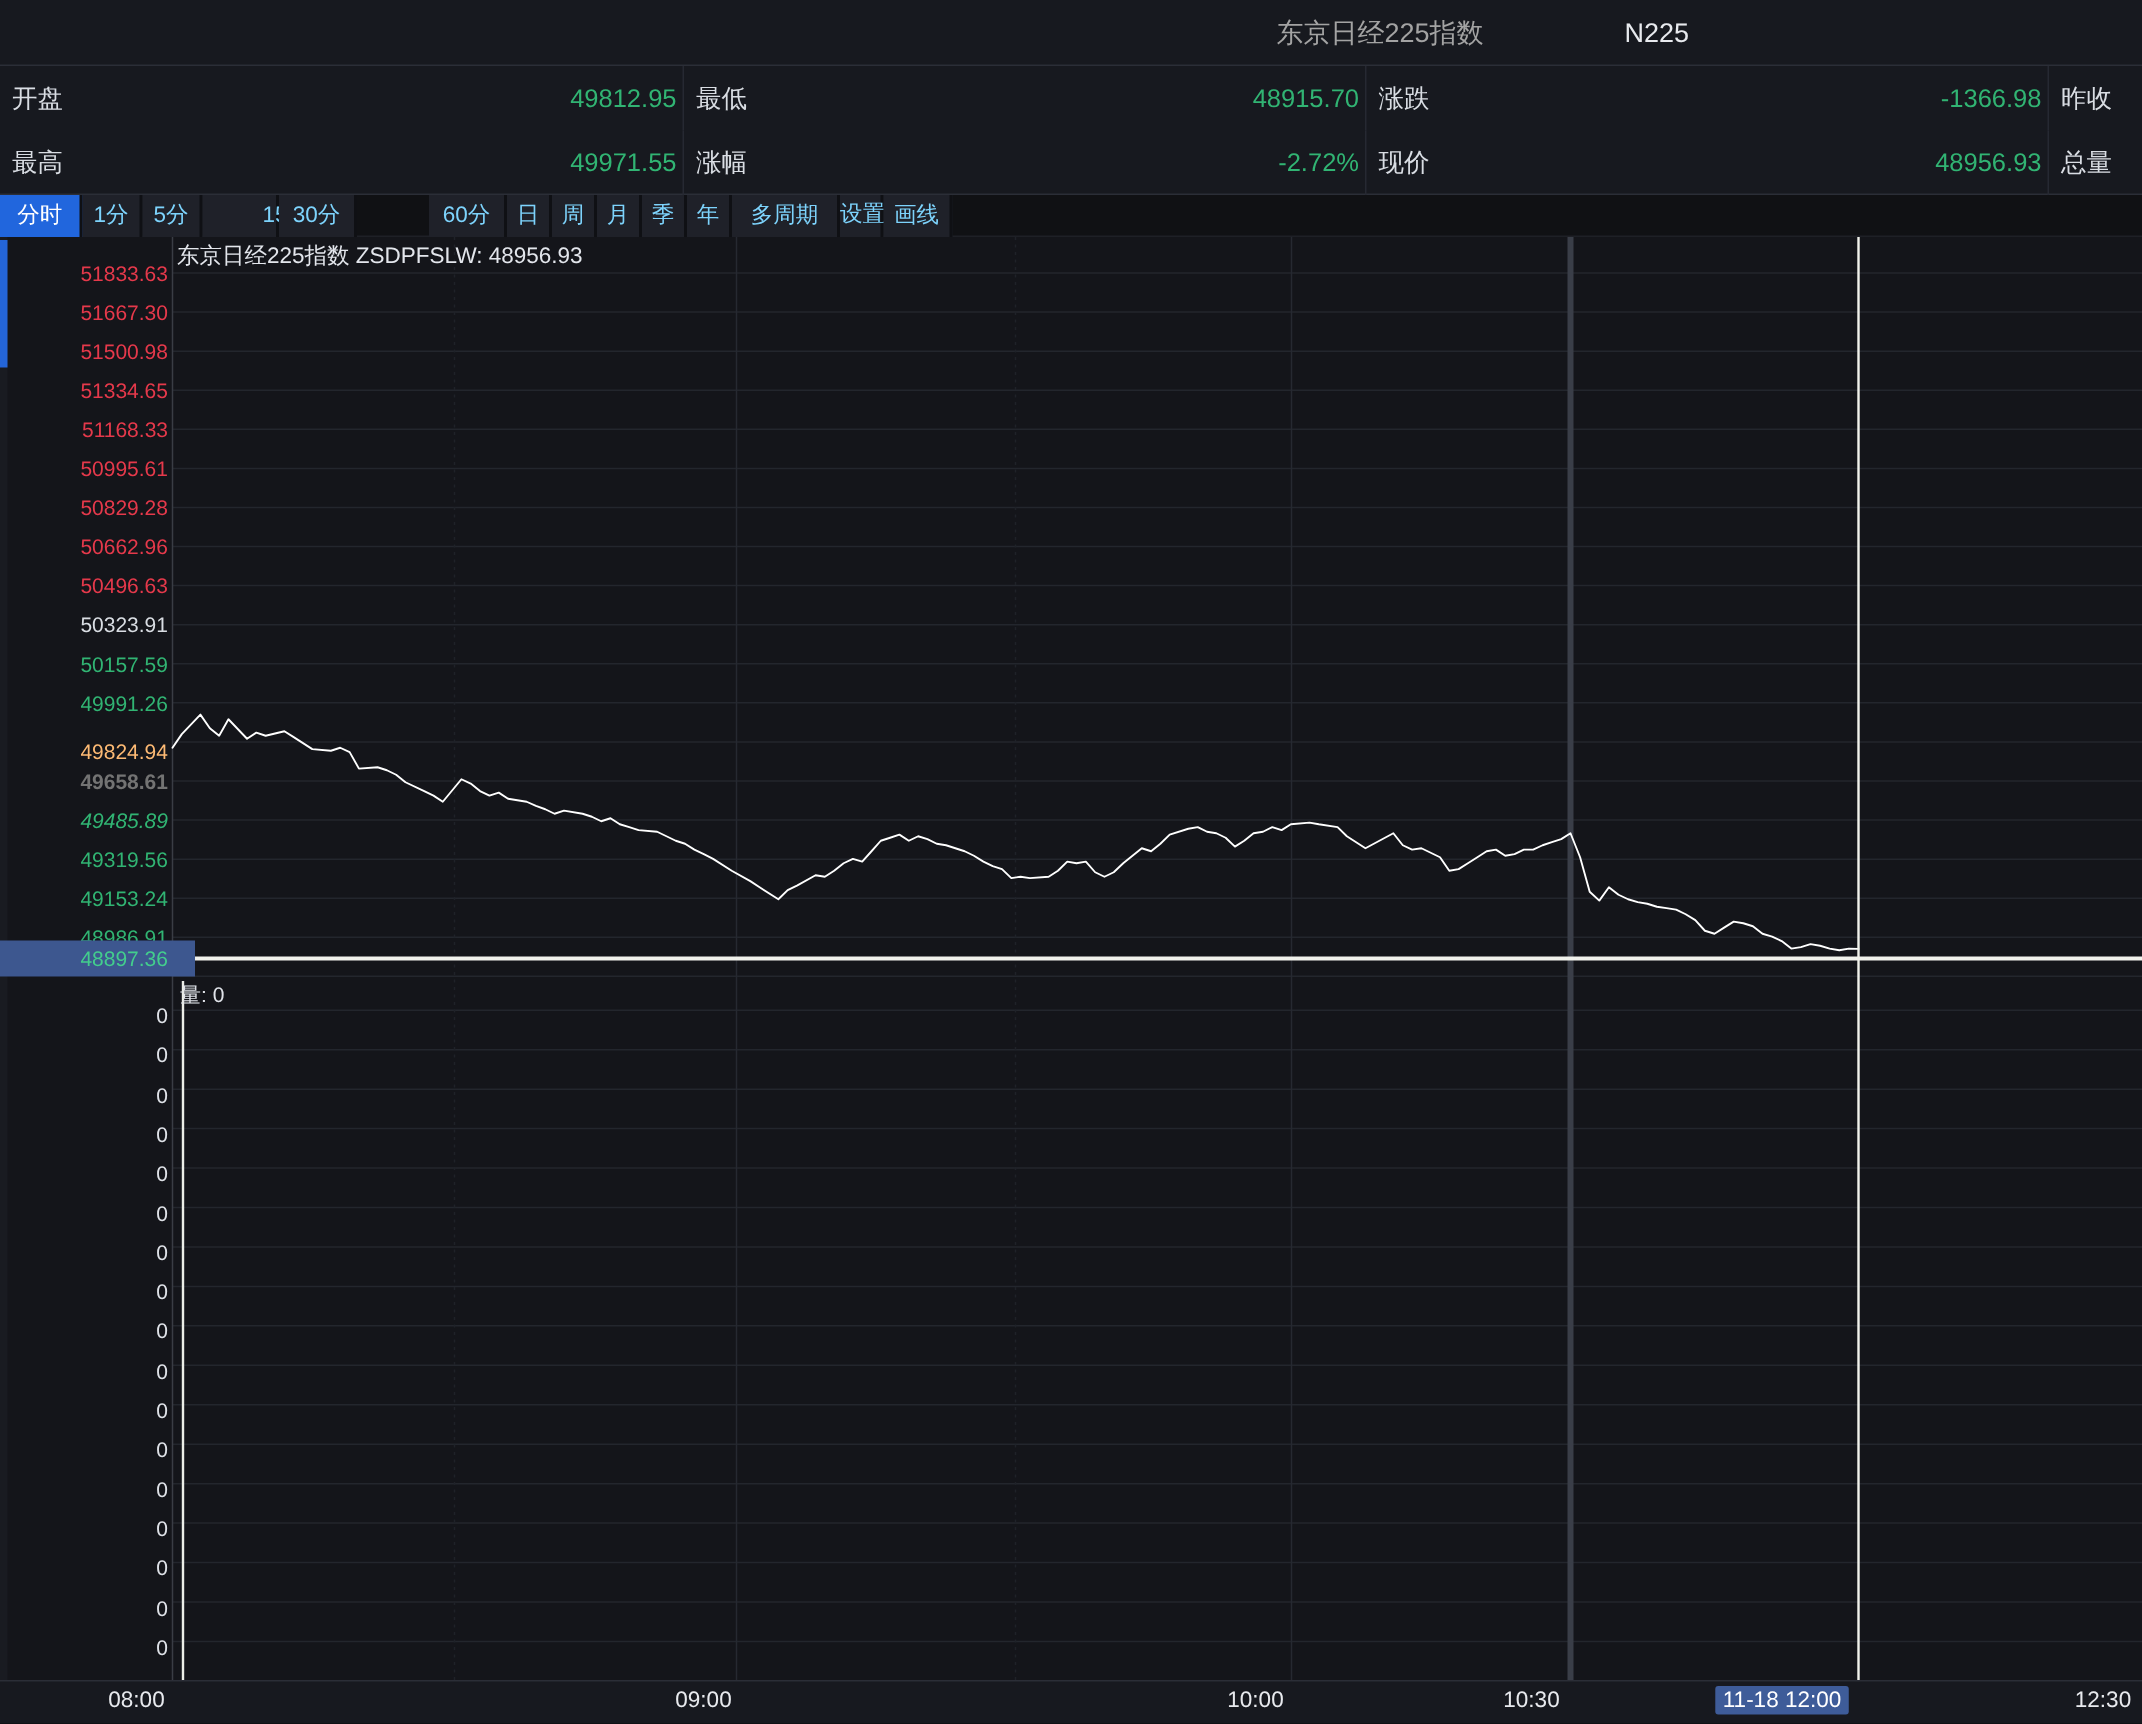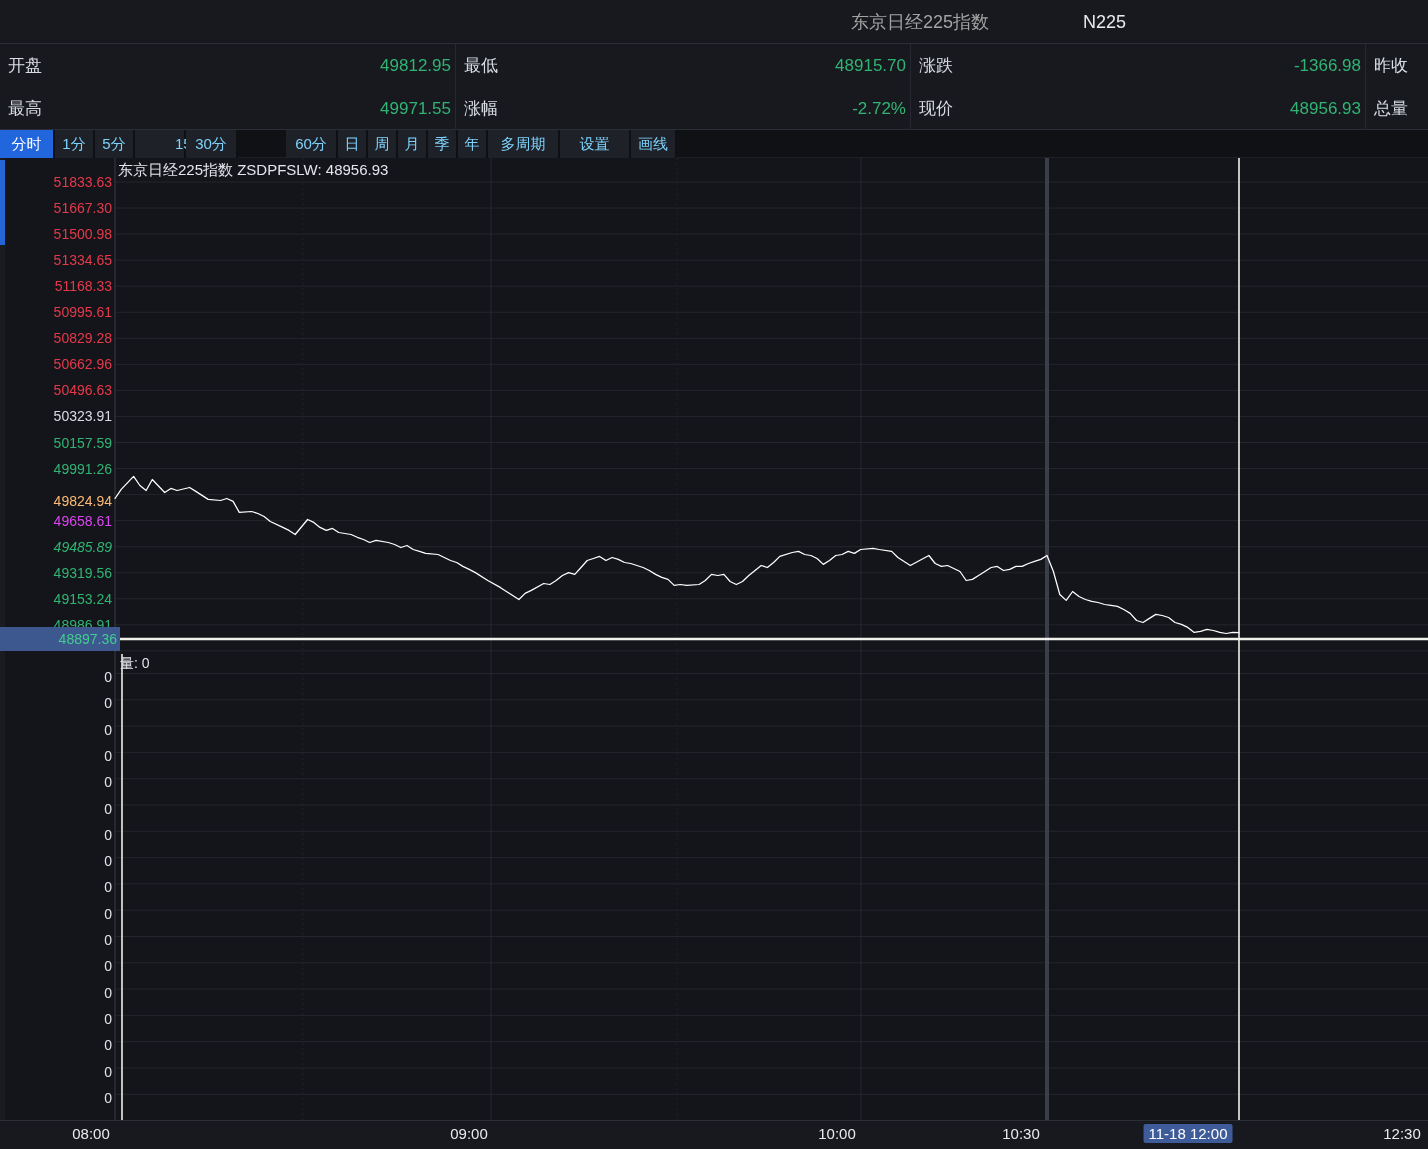--- a/index.html
+++ b/index.html
@@ -23,21 +23,21 @@
   .tab{height:28px;line-height:27px;text-align:center;font-size:15px;color:#7dd3fc;background:#1f2129;border-right:2px solid #0f1014;cursor:default;white-space:nowrap;}
   .tab.active{background:#2166dd;color:#ffffff;}
 
   
   #chart{position:absolute;left:0;top:158px;width:1428px;height:991px;background:#14151a;}
   #plot-svg{position:absolute;left:0;top:0;}
   #chart-title{position:absolute;left:118px;top:3px;font-size:15px;color:#e3e6ec;white-space:nowrap;}
   .ylab{position:absolute;left:0;width:112px;text-align:right;font-size:14px;line-height:16px;transform:translateY(-8px);}
   .vzero{position:absolute;left:0;width:112px;text-align:right;font-size:14px;line-height:16px;color:#dfe2e8;transform:translateY(-8px);}
   #vol-label{position:absolute;left:120px;top:497px;font-size:14px;color:#dfe2e8;}
-  #price-chip{position:absolute;left:0;top:469px;width:120px;height:24px;background:#3d578f;color:#43cd8d;font-size:14px;text-align:right;line-height:24px;padding-right:3px;}
+  #price-chip{position:absolute;left:0;top:469px;width:130px;height:24px;background:#3d578f;color:#43cd8d;font-size:14px;text-align:right;line-height:24px;padding-right:18px;}
   #left-strip{position:absolute;left:0;top:0;width:5px;height:962px;background:#191b21;}
   #left-thumb{position:absolute;left:0;top:2px;width:5px;height:85px;background:#2465d8;}
 
   
   #xaxis{position:absolute;left:0;top:1120px;width:1428px;height:29px;background:#17191f;border-top:1px solid #2b2e37;}
   .xlab{position:absolute;top:4px;transform:translateX(-50%);font-size:15px;color:#e8eaee;white-space:nowrap;}
   .xlab.chip{background:#3e5c99;color:#ffffff;padding:1px 5px;border-radius:2px;top:3px;}
 </style>
 </head>
 <body>
@@ -88,21 +88,21 @@
       <div class="tab" style="width: 40px;">5分</div>
       <div class="tab" style="width: 51px; padding-left: 40px;">15分</div>
       <div class="tab" style="width: 52px;">30分</div>
       <div class="tab" style="width: 52px; margin-left: 48px;">60分</div>
       <div class="tab" style="width: 30px;">日</div>
       <div class="tab" style="width: 30px;">周</div>
       <div class="tab" style="width: 30px;">月</div>
       <div class="tab" style="width: 30px;">季</div>
       <div class="tab" style="width: 30px;">年</div>
       <div class="tab" style="width: 72px;">多周期</div>
-      <div class="tab" style="width: 71px;">设置</div>
+      <div class="tab" style="width: 29px; font-family: Liberation Mono, monospace;">设置</div>
       <div class="tab" style="width: 46px;">画线</div>
     </div>
 
   <div id="chart">
     <svg id="plot-svg" width="1428" height="962">
         <line x1="115" y1="24" x2="1428" y2="24" stroke="#23262d" stroke-width="1"></line>
         <line x1="115" y1="50.05" x2="1428" y2="50.05" stroke="#23262d" stroke-width="1"></line>
         <line x1="115" y1="76.1" x2="1428" y2="76.1" stroke="#23262d" stroke-width="1"></line>
         <line x1="115" y1="102.15" x2="1428" y2="102.15" stroke="#23262d" stroke-width="1"></line>
         <line x1="115" y1="128.2" x2="1428" y2="128.2" stroke="#23262d" stroke-width="1"></line>
@@ -159,21 +159,21 @@
         <div class="ylab" style="top: 102.15px; color: rgb(229, 57, 75);">51334.65</div>
         <div class="ylab" style="top: 128.2px; color: rgb(229, 57, 75);">51168.33</div>
         <div class="ylab" style="top: 154.25px; color: rgb(229, 57, 75);">50995.61</div>
         <div class="ylab" style="top: 180.3px; color: rgb(229, 57, 75);">50829.28</div>
         <div class="ylab" style="top: 206.35px; color: rgb(229, 57, 75);">50662.96</div>
         <div class="ylab" style="top: 232.4px; color: rgb(229, 57, 75);">50496.63</div>
         <div class="ylab" style="top: 258.45px; color: rgb(217, 221, 227);">50323.91</div>
         <div class="ylab" style="top: 284.5px; color: rgb(49, 180, 115);">50157.59</div>
         <div class="ylab" style="top: 310.55px; color: rgb(49, 180, 115);">49991.26</div>
         <div class="ylab" style="top: 343px; color: #fdba74;">49824.94</div>
-        <div class="ylab" style="top: 362.65px; color: #d946ef;">49658.61</div>
+        <div class="ylab" style="top: 362.65px; color: #737373; font-weight: bold;">49658.61</div>
         <div class="ylab" style="top: 388.7px; color: rgb(49, 180, 115); font-style: italic;">49485.89</div>
         <div class="ylab" style="top: 414.75px; color: rgb(49, 180, 115);">49319.56</div>
         <div class="ylab" style="top: 440.8px; color: rgb(49, 180, 115);">49153.24</div>
         <div class="ylab" style="top: 466.85px; color: rgb(49, 180, 115);">48986.91</div>
       </div>
     <div id="price-chip">48897.36</div>
     <div id="vol-label">量: 0</div>
     <div id="vzeros">
         <div class="vzero" style="top: 519px;">0</div>
         <div class="vzero" style="top: 545.3px;">0</div>

